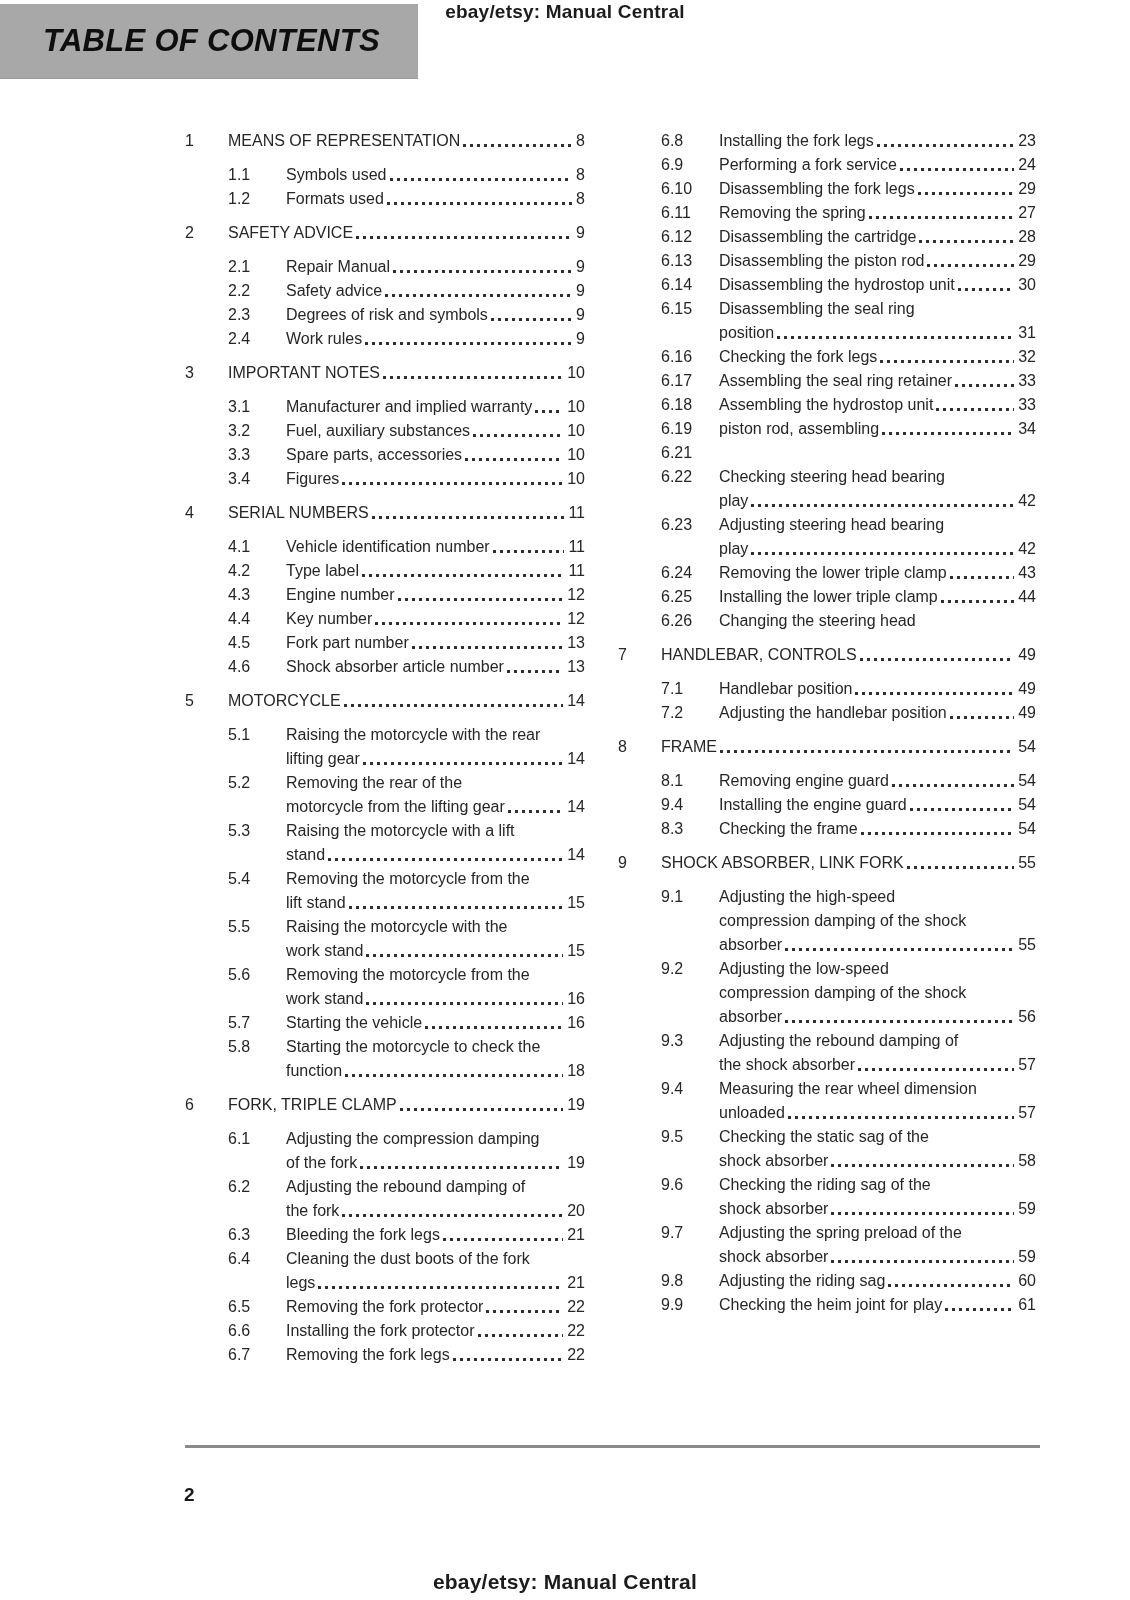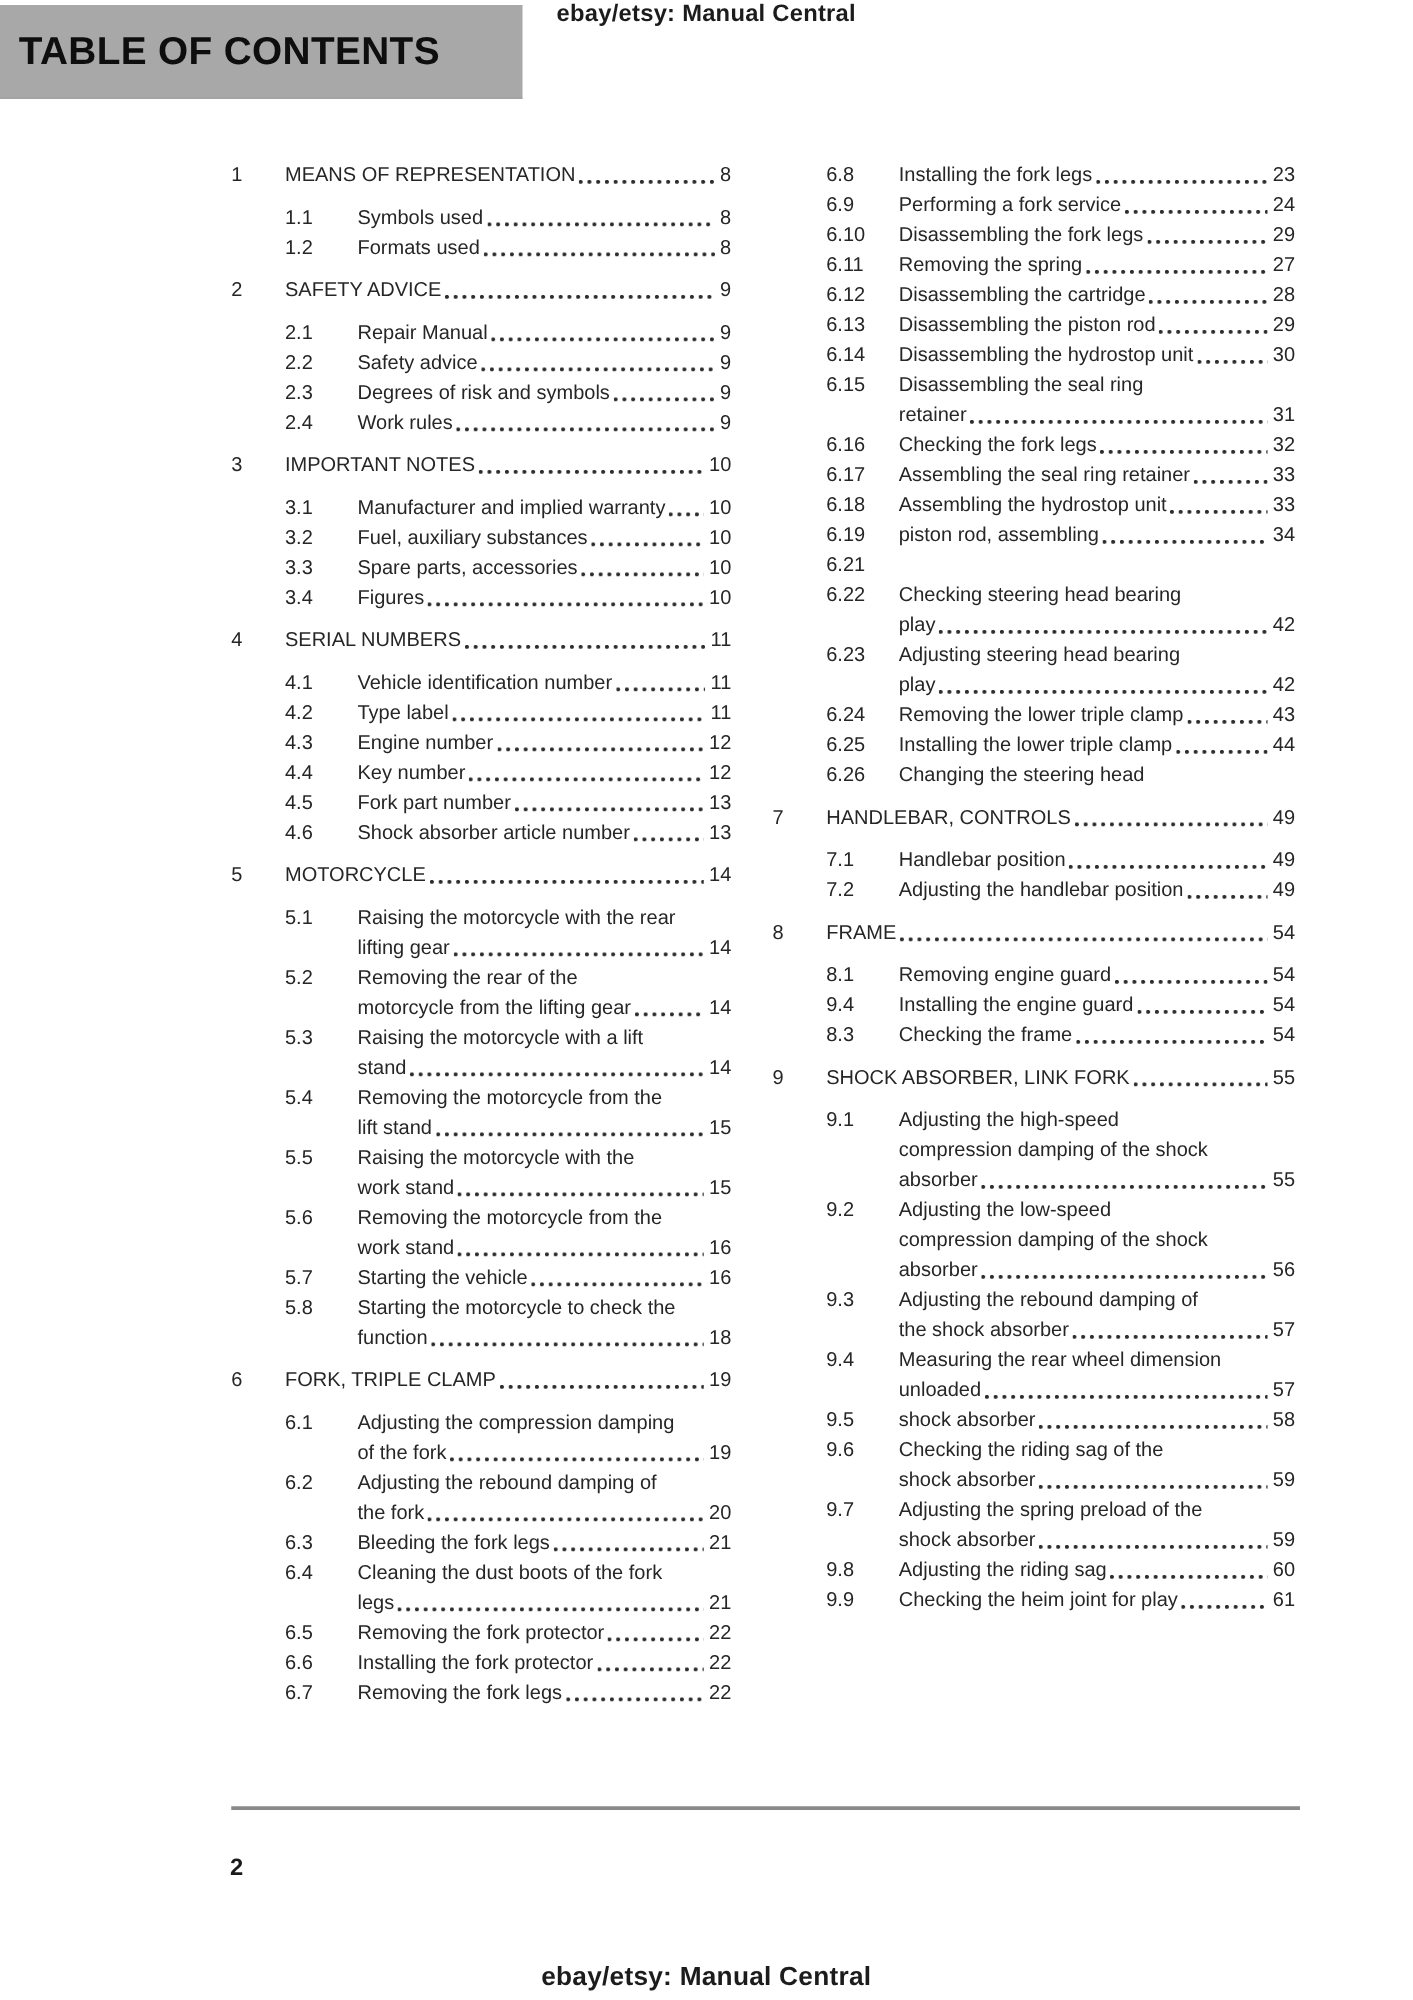--- a/index.html
+++ b/index.html
@@ -16,22 +16,22 @@
     position:absolute; top:1px; left:0; width:100%;
     text-align:center; font-size:19px; font-weight:600; color:#1c1c1c;
     letter-spacing:0.2px;
   }
   .banner {
     position:absolute; top:4px; left:0; width:418px; height:74px;
     background:#a8a8a8; border-bottom:1px solid #9c9c9c;
     display:flex; align-items:center;
   }
   .banner-title {
-    padding-left:15px; font-size:31px; font-weight:700; color:#0e0e0e;
-    letter-spacing:0.3px; white-space:nowrap;
+    padding-left:43px; font-size:31px; font-weight:700; color:#0e0e0e;
+    letter-spacing:0.3px; white-space:nowrap;font-style:italic;
   }
 
   
   .toc {
     position:absolute; top:129px; left:185px; width:851px;
     display:flex; column-gap:33px;
     font-size:16px; line-height:24px;
   }
   .toc-col { flex:1; min-width:0; }
   .toc-col.right { flex:0 0 418px; }
@@ -537,21 +537,21 @@
             <span class="dots"></span>
             <span class="pg">30</span>
           </span>
         </span>
       </div>
       <div class="entry level2">
         <span class="num">6.15</span>
         <span class="body">
           <span class="line">Disassembling the seal ring</span>
           <span class="lastline">
-            <span class="t">retainer</span>
+            <span class="t">position</span>
             <span class="dots"></span>
             <span class="pg">31</span>
           </span>
         </span>
       </div>
       <div class="entry level2">
         <span class="num">6.16</span>
         <span class="body">
           <span class="lastline">
             <span class="t">Checking the fork legs</span>
@@ -763,20 +763,21 @@
           <span class="lastline">
             <span class="t">unloaded</span>
             <span class="dots"></span>
             <span class="pg">57</span>
           </span>
         </span>
       </div>
       <div class="entry level2">
         <span class="num">9.5</span>
         <span class="body">
+          <span class="line">Checking the static sag of the</span>
           <span class="lastline">
             <span class="t">shock absorber</span>
             <span class="dots"></span>
             <span class="pg">58</span>
           </span>
         </span>
       </div>
       <div class="entry level2">
         <span class="num">9.6</span>
         <span class="body">

